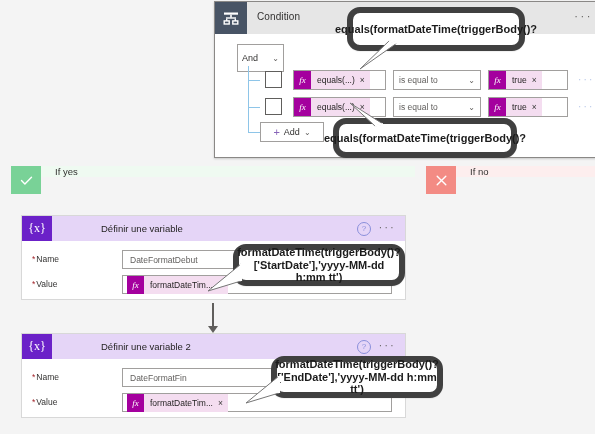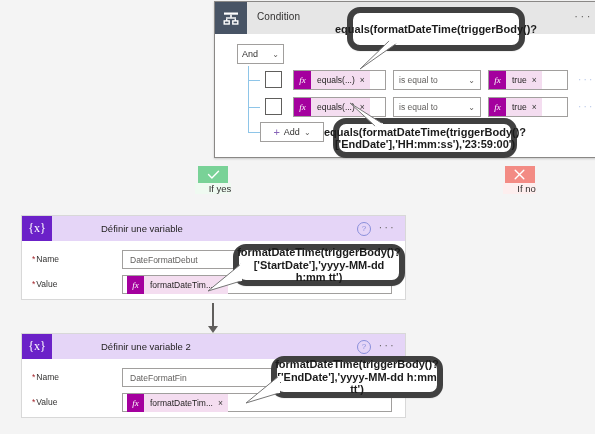--- a/index.html
+++ b/index.html
@@ -32,21 +32,21 @@
     letter-spacing:.1px;
   }
   .cond-dots{
     position:absolute;right:10px;top:9px;letter-spacing:2.6px;color:#605e5c;
     font-size:11px;line-height:11px;cursor:default;
   }
 
   .cond-body{position:absolute;left:0;top:32px;right:0;bottom:0;background:#fff;}
 
   .and-select{
-    position:absolute;left:22px;top:10px;width:47px;height:20px;
+    position:absolute;left:22px;top:10px;width:47px;height:28px;
     border:1px solid #a19f9d;background:#fff;box-sizing:border-box;
     display:flex;align-items:center;padding:0 4px;font-size:9px;color:#323130;
   }
   .and-select .chev{margin-left:auto;color:#605e5c;font-size:8px;}
 
   
   .tree-v{position:absolute;left:33px;top:32px;width:1px;height:66px;background:#8ec5e8;}
   .tree-h{position:absolute;left:33px;width:12px;height:1px;background:#8ec5e8;}
   .tree-h.r1{top:46px;}
   .tree-h.r2{top:73px;}
@@ -89,21 +89,21 @@
 
   .add-btn{
     position:absolute;left:45px;top:88px;width:64px;height:20px;
     border:1px solid #a19f9d;background:#fff;box-sizing:border-box;
     display:flex;align-items:center;justify-content:center;gap:4px;font-size:9px;
   }
   .add-btn .plus{color:#8764b8;font-size:11px;line-height:9px;}
   .add-btn .chev{color:#605e5c;font-size:8px;}
 
   
-  .branch-bar{position:absolute;height:28px;display:flex;align-items:center;flex-direction:column;}
+  .branch-bar{position:absolute;height:28px;display:flex;align-items:flex-start;}
   .branch-icon{width:30px;height:28px;display:flex;align-items:center;justify-content:center;}
   .branch-label{flex:1;display:flex;align-items:center;padding-left:14px;font-size:9.5px;color:#323130;}
 
   #yes-branch{left:0px;top:166px;width:404px;}
   #yes-branch .branch-icon{background:#79d297;}
   #yes-branch .branch-label{background:#effaf1;}
 
   #no-branch{left:415px;top:166px;width:187px;}
   #no-branch .branch-icon{background:#f38b84;}
   #no-branch .branch-label{background:#fdeeee;}
@@ -349,21 +349,20 @@
       <svg width="46" height="30" viewBox="0 0 46 30">
         <path d="M30 0 L38 2 L1 28 Z" fill="#ffffff" stroke="#767676" stroke-width="1"></path>
         <path d="M30 0 L38 2" stroke="#ffffff" stroke-width="2.2"></path>
       </svg>
     </span>
   </div>
 
   <div class="callout" id="callout-cond2">
     <div>
       <span>equals(formatDateTime(triggerBody()?</span><br>
-      <span>['EndDate'],'HH:mm:ss'),'23:59:00')</span>
     </div>
     <span class="tail" style="left:10px;top:-22px;">
       <svg width="42" height="26" viewBox="0 0 42 26">
         <path d="M1 1 L34 22 L26 24 Z" fill="#ffffff" stroke="#767676" stroke-width="1"></path>
         <path d="M34 22 L26 24" stroke="#ffffff" stroke-width="2.2"></path>
       </svg>
     </span>
   </div>
 
   <div class="callout" id="callout-var1">

